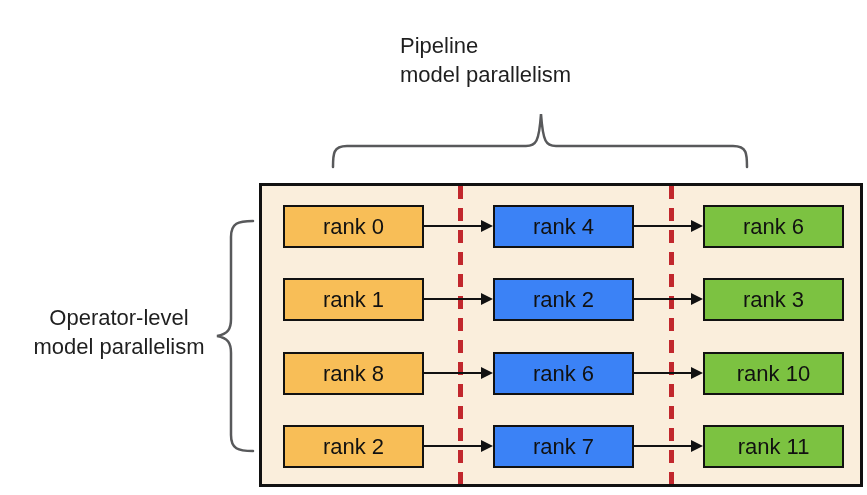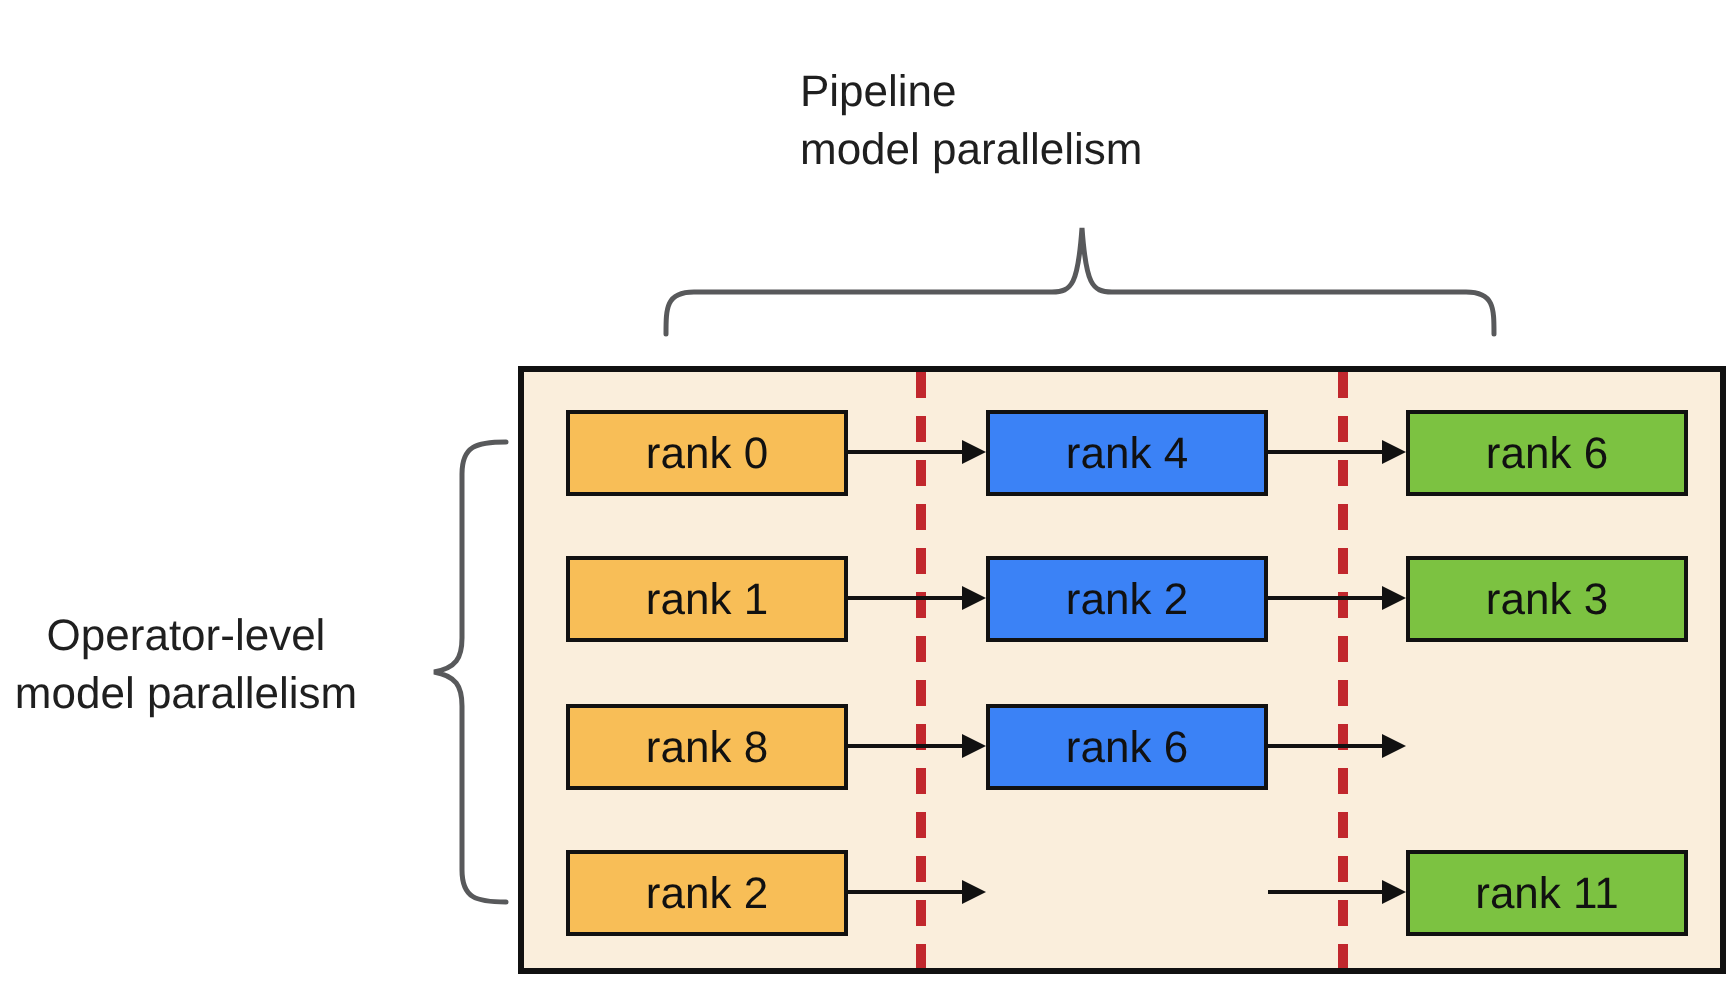--- a/index.html
+++ b/index.html
@@ -8,21 +8,21 @@
     background:#ffffff;
     font-family:"Liberation Sans", sans-serif;
     color:#1a1a1a;
   }
   .title{
     position:absolute;left:400px;top:31px;width:300px;
     font-size:22px;line-height:29px;color:#1f1f1f;
   }
   .left-label{
     position:absolute;left:0px;top:303px;width:186px;
-    text-align:center;font-size:22px;line-height:29px;color:#1f1f1f;
+    text-align:center;font-size:22px;line-height:29px;color:#1f1f1f;padding-left:26px;
   }
   .brace-svg{position:absolute;}
   #top-brace{left:330px;top:106px;}
   #left-brace{left:212px;top:219px;}
   .canvas{
     position:absolute;left:259px;top:183px;width:604px;height:304px;
     box-sizing:border-box;border:3px solid #111;background:#FAEEDC;
   }
   .divider{
     position:absolute;top:0;bottom:0;width:5px;
@@ -84,19 +84,21 @@
   <div class="box c0 r1">rank 1</div>
   <div class="arrow ax0 ay1"></div>
   <div class="box c1 r1">rank 2</div>
   <div class="arrow ax1 ay1"></div>
   <div class="box c2 r1">rank 3</div>
 
   <div class="box c0 r2">rank 8</div>
   <div class="arrow ax0 ay2"></div>
   <div class="box c1 r2">rank 6</div>
   <div class="arrow ax1 ay2"></div>
+  <div class="box c2 r2">rank 10</div>
 
   <div class="box c0 r3">rank 2</div>
   <div class="arrow ax0 ay3"></div>
+  <div class="box c1 r3">rank 7</div>
   <div class="arrow ax1 ay3"></div>
   <div class="box c2 r3">rank 11</div>
 
 </div>
 
 </body></html>

